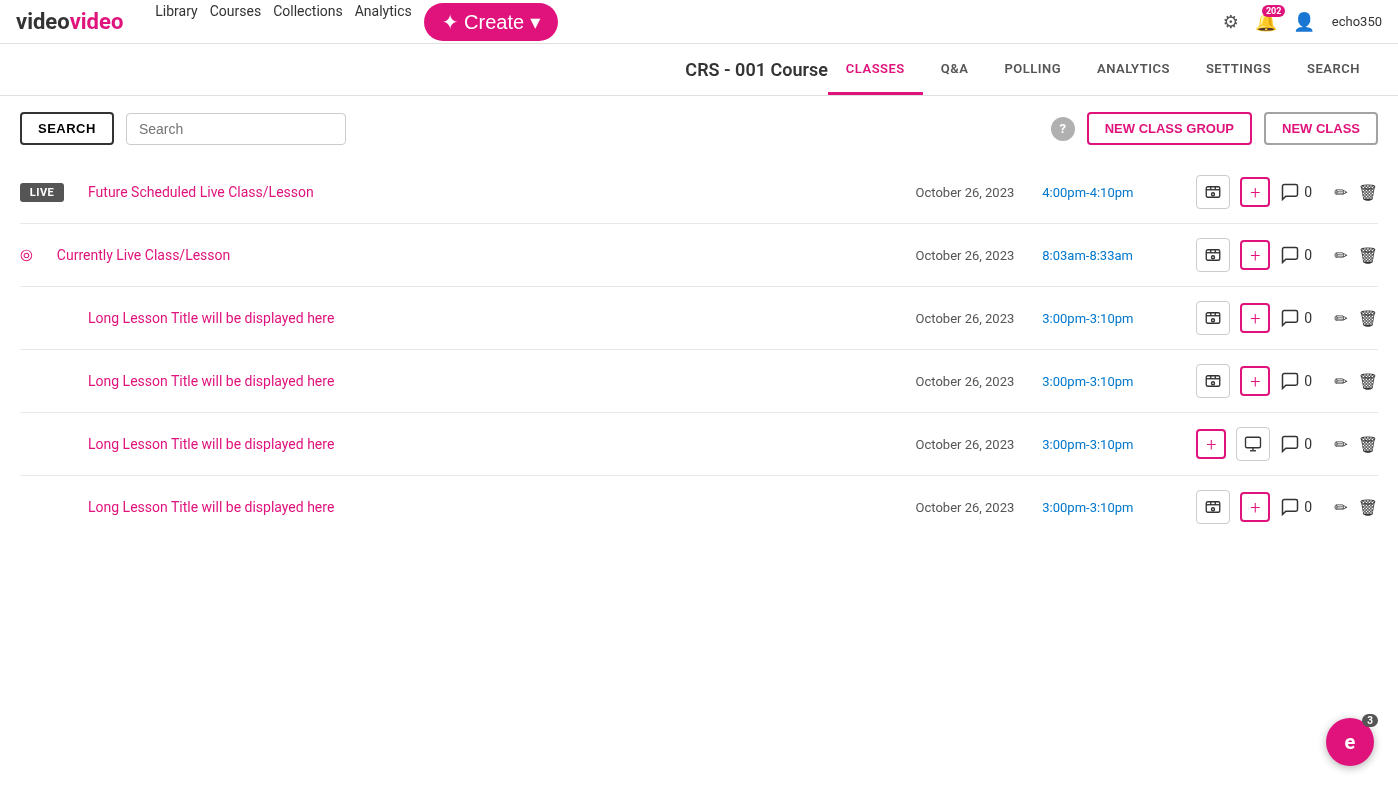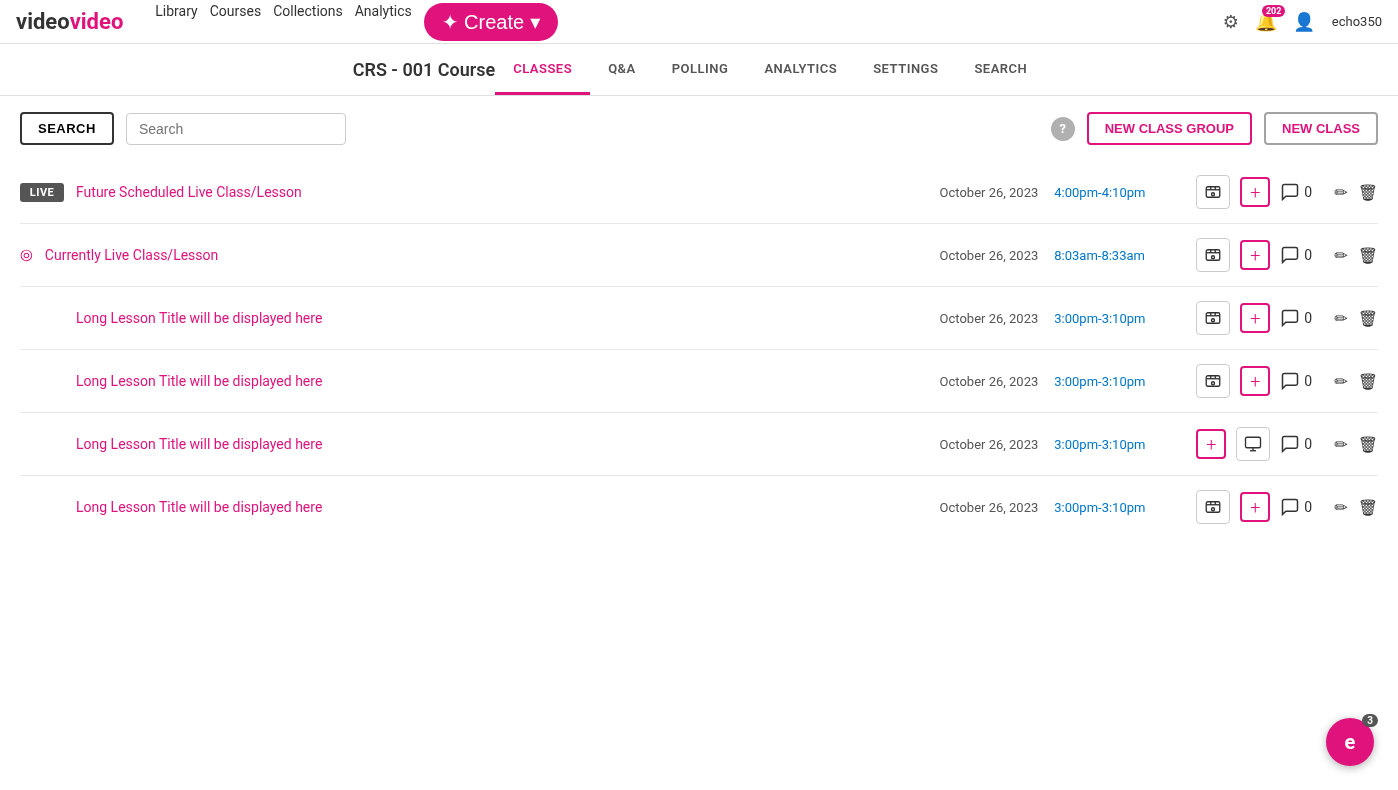--- a/index.html
+++ b/index.html
@@ -30,21 +30,21 @@
     .nav-icon { font-size: 18px; cursor: pointer; color: #555; position: relative; }
     .badge {
       position: absolute; top: -6px; right: -8px;
       background: #e0137c; color: #fff; font-size: 9px;
       border-radius: 8px; padding: 1px 4px; font-weight: bold;
     }
     .user-name { font-size: 13px; color: #333; cursor: pointer; }
 
     
     .course-header {
-      display: flex; align-items: center; justify-content: center;
+      display: flex; align-items: center; justify-content: flex-end;
       padding: 0 20px; height: 52px; border-bottom: 1px solid #e0e0e0;
       background: #fff;
     }
     .course-title { font-size: 18px; font-weight: 600; color: #333; }
     .course-tabs { display: flex; gap: 0; }
     .course-tab {
       padding: 16px 18px; font-size: 13px; font-weight: 600; color: #555;
       cursor: pointer; border-bottom: 3px solid transparent; letter-spacing: 0.5px;
       text-transform: uppercase;
     }
@@ -74,21 +74,21 @@
     }
     .new-class-btn {
       background: #fff; border: 2px solid #a3a3a3; color: #e0137c;
       border-radius: 4px; padding: 7px 16px; font-size: 13px; font-weight: 600; cursor: pointer;
     }
 
     
     .class-list { padding: 0 20px; }
     .class-row {
       display: flex; align-items: center; border-bottom: 1px solid #e8e8e8;
-      padding: 14px 0; gap: 12px;
+      padding: 14px 0; gap: 24px;
     }
     .class-row:last-child { border-bottom: none; }
 
     .live-badge {
       background: #555; color: #fff; font-size: 11px; font-weight: 700;
       padding: 3px 8px; border-radius: 3px; letter-spacing: 0.5px; min-width: 44px; text-align: center;
     }
     .live-pulse {
       display: flex; align-items: center; gap: 2px;
     }

